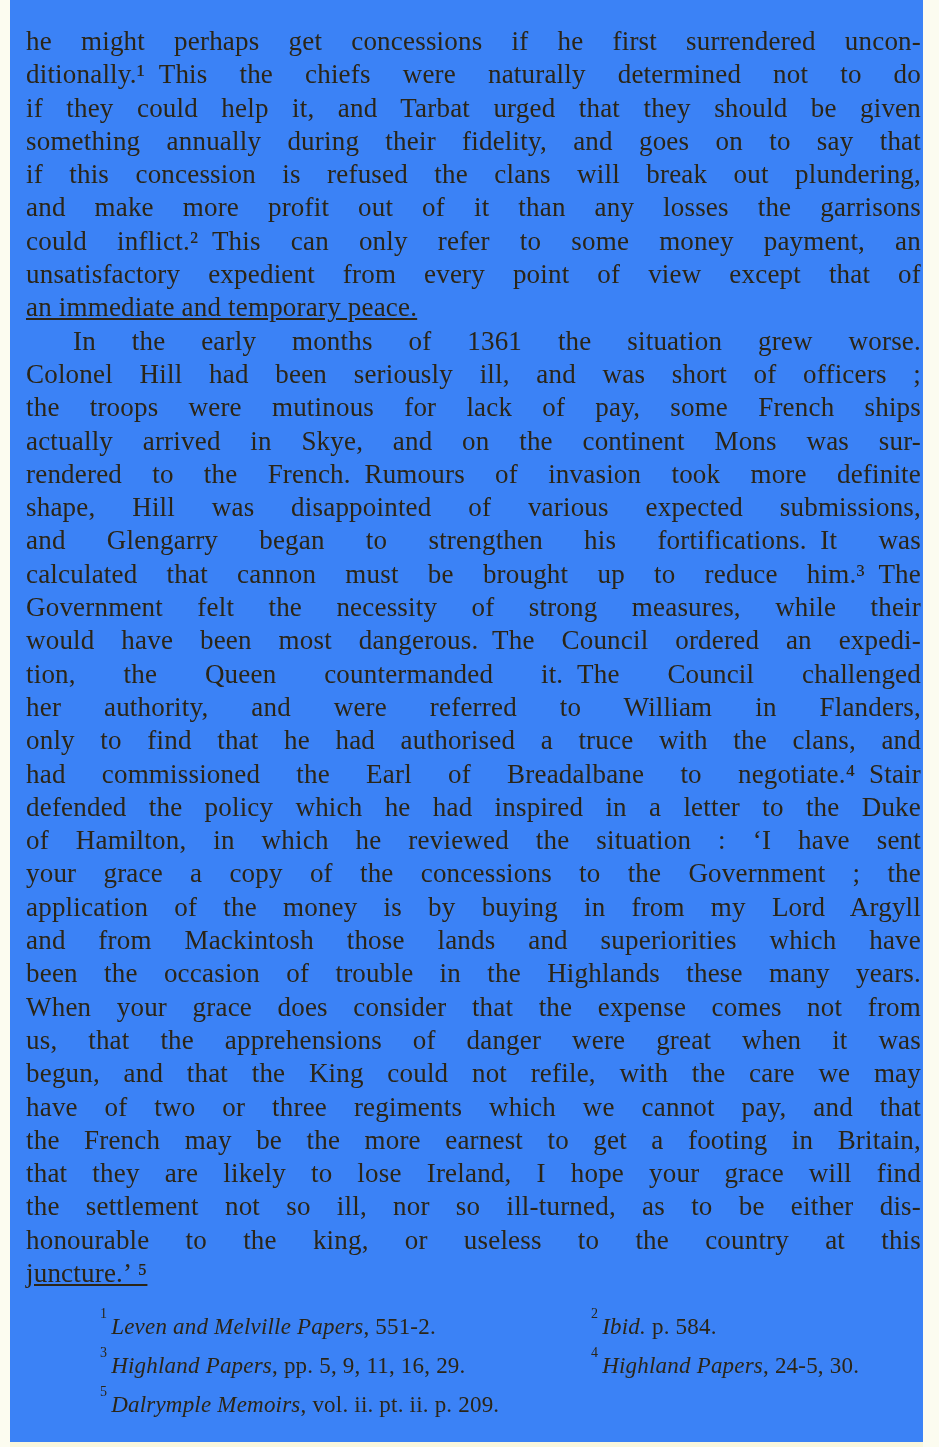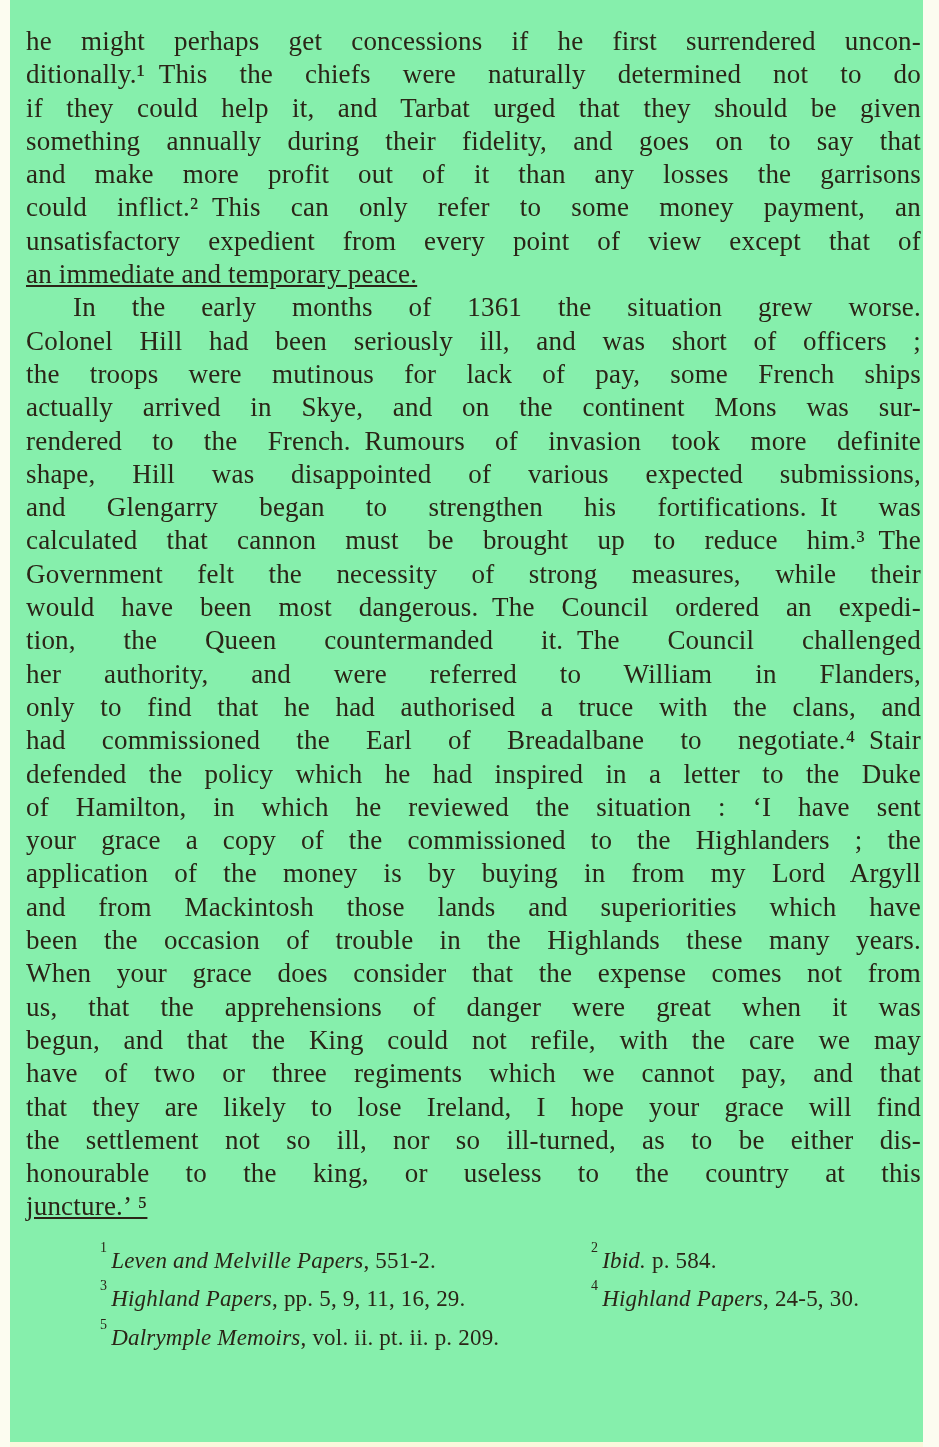--- a/index.html
+++ b/index.html
@@ -1,21 +1,21 @@
 <!DOCTYPE html>
 <html><head>
 <meta charset="utf-8">
 <style>
   * { margin: 0; padding: 0; box-sizing: border-box; }
   html, body { background: #e8e4d0; }
   .page {
     position: relative;
     width: 939px;
     height: 1447px;
-    background: #86efac;
+    background: #3b82f6;
     overflow: hidden;
     font-family: "Liberation Serif", "DejaVu Serif", serif;
     color: #2b2517;
   }
   .scan-margin {
     position: absolute;
     background: #fcfcf0;
     z-index: 2;
   }
   .scan-margin.left   { left: 0; top: 0; width: 10px; height: 100%; }
@@ -70,20 +70,21 @@
   <div class="scan-margin right"></div>
   <div class="scan-margin bottom"></div>
 
   <div class="content">
 
     <div class="para">
       <div class="line">he might perhaps get concessions if he first surrendered uncon-</div>
       <div class="line">ditionally.¹ This the chiefs were naturally determined not to do</div>
       <div class="line">if they could help it, and Tarbat urged that they should be given</div>
       <div class="line">something annually during their fidelity, and goes on to say that</div>
+      <div class="line">if this concession is refused the clans will break out plundering,</div>
       <div class="line">and make more profit out of it than any losses the garrisons</div>
       <div class="line">could inflict.² This can only refer to some money payment, an</div>
       <div class="line">unsatisfactory expedient from every point of view except that of</div>
       <div class="line flush">an immediate and temporary peace.</div>
     </div>
 
     <div class="para">
       <div class="line indent">In the early months of 1361 the situation grew worse.</div>
       <div class="line">Colonel Hill had been seriously ill, and was short of officers ;</div>
       <div class="line">the troops were mutinous for lack of pay, some French ships</div>
@@ -93,28 +94,29 @@
       <div class="line">and Glengarry began to strengthen his fortifications. It was</div>
       <div class="line">calculated that cannon must be brought up to reduce him.³ The</div>
       <div class="line">Government felt the necessity of strong measures, while their</div>
       <div class="line">would have been most dangerous. The Council ordered an expedi-</div>
       <div class="line">tion, the Queen countermanded it. The Council challenged</div>
       <div class="line">her authority, and were referred to William in Flanders,</div>
       <div class="line">only to find that he had authorised a truce with the clans, and</div>
       <div class="line">had commissioned the Earl of Breadalbane to negotiate.⁴ Stair</div>
       <div class="line">defended the policy which he had inspired in a letter to the Duke</div>
       <div class="line">of Hamilton, in which he reviewed the situation : ‘I have sent</div>
-      <div class="line">your grace a copy of the commissioned to the Highlanders ; the</div>
+      <div class="line">your grace a copy of the concessions to the Government ; the</div>
       <div class="line">application of the money is by buying in from my Lord Argyll</div>
       <div class="line">and from Mackintosh those lands and superiorities which have</div>
       <div class="line">been the occasion of trouble in the Highlands these many years.</div>
       <div class="line">When your grace does consider that the expense comes not from</div>
       <div class="line">us, that the apprehensions of danger were great when it was</div>
       <div class="line">begun, and that the King could not refile, with the care we may</div>
       <div class="line">have of two or three regiments which we cannot pay, and that</div>
+      <div class="line">the French may be the more earnest to get a footing in Britain,</div>
       <div class="line">that they are likely to lose Ireland, I hope your grace will find</div>
       <div class="line">the settlement not so ill, nor so ill-turned, as to be either dis-</div>
       <div class="line">honourable to the king, or useless to the country at this</div>
       <div class="line flush">juncture.’ ⁵</div>
     </div>
 
     <div class="footnotes">
       <div class="fn-row">
         <div class="fn fn-left"><sup>1</sup><i>Leven and Melville Papers</i><span>, 551-2.</span></div>
         <div class="fn"><sup>2</sup><i>Ibid.</i><span> p. 584.</span></div>

